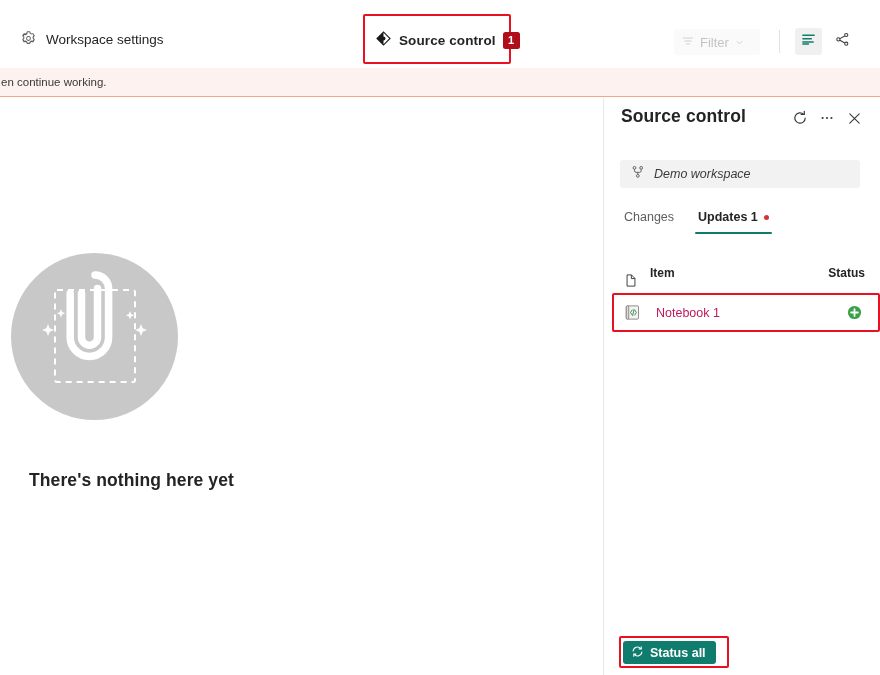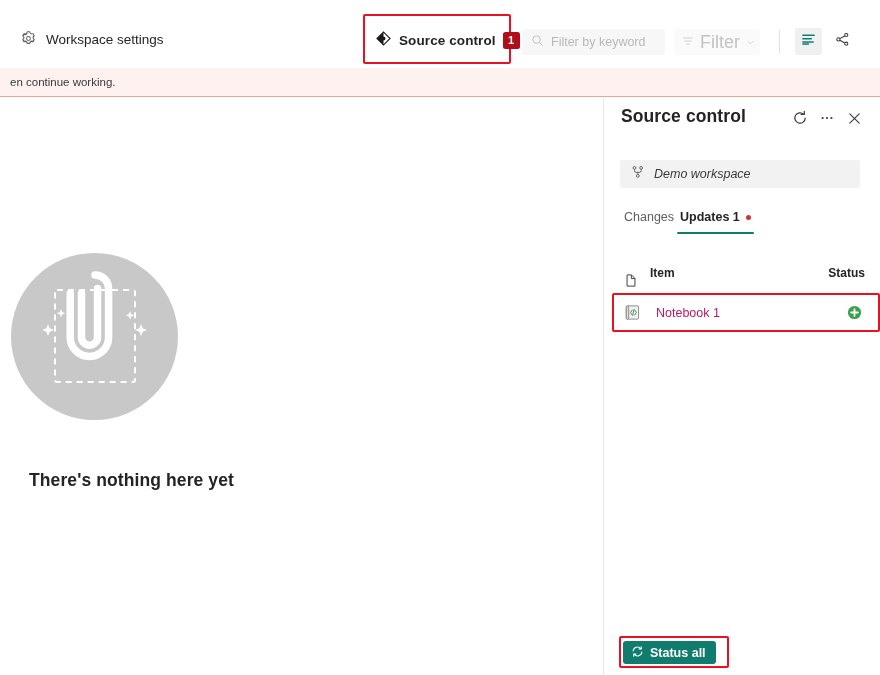--- a/index.html
+++ b/index.html
@@ -90,21 +90,21 @@
   
   .filter-drop {
     position: absolute; left: 674px; top: 29px;
     width: 86px; height: 26px;
     background: #fafafa;
     border-radius: 3px;
     display: flex; align-items: center; gap: 6px;
     padding: 0 8px;
     cursor: pointer;
   }
-  .filter-drop .fd-label { color: #c3c3c3; font-size: 18px; }
+  .filter-drop .fd-label { color: #c3c3c3; font-size: 13px; }
   .chev { width: 9px; height: 9px; flex: none; }
 
   .vdiv {
     position: absolute; left: 779px; top: 30px;
     width: 1px; height: 23px;
     background: #e1e1e1;
   }
 
   .icon-btn {
     position: absolute;
@@ -120,21 +120,21 @@
   
   .banner {
     position: absolute; left: 0; top: 68px;
     width: 880px; height: 29px;
     background: #fdf2ef;
     border-bottom: 1px solid #f0a888;
     display: flex; align-items: center;
   }
   .banner .btxt {
     font-size: 11.5px; color: #3b3a39;
-    padding-left: 10px;
+    padding-left: 1px;
     white-space: nowrap;
   }
 
   
   .main {
     position: absolute; left: 0; top: 98px;
     width: 604px; height: 577px;
     background: #ffffff;
     border-right: 1px solid #e8e8e8;
     overflow: hidden;
@@ -198,21 +198,21 @@
     background: #f2f2f2;
     border-radius: 3px;
     display: flex; align-items: center; gap: 9px;
     padding: 0 11px;
     cursor: pointer;
   }
   .ws-chip .wname { font-size: 12.5px; color: #3b3a39; font-style: italic; }
 
   .tabs {
     position: absolute; left: 16px; top: 110px;
-    display: flex; align-items: flex-start; 
+    display: flex; align-items: flex-start; gap: 18px;
   }
   .tab {
     position: relative;
     padding: 2px 3px 10px 3px;
     font-size: 12.5px;
     color: #605e5c;
     cursor: pointer;
     display: flex; align-items: center; gap: 6px;
   }
   .tab.active { color: #242424; font-weight: 700; }
@@ -318,29 +318,20 @@
         <svg width="17" height="17" viewBox="0 0 20 20">
           <path d="M10 1.4l8.6 8.6-8.6 8.6L1.4 10 10 1.4z" fill="#1b1b1b"></path>
           <path d="M10 3.3L16.7 10 10 16.7V3.3z" fill="#ffffff"></path>
           <circle cx="10" cy="10" r="2.3" fill="#1b1b1b"></circle>
         </svg>
       </span>
       <span class="sc-label">Source control</span>
       <span class="sc-badge">1</span>
     </div>
 
-    <div class="filter-input">
-      <span>
-        <svg class="mag" viewBox="0 0 16 16" fill="none">
-          <circle cx="6.8" cy="6.8" r="4.6" stroke="#c0c0c0" stroke-width="1.2"></circle>
-          <path d="M10.3 10.3L14 14" stroke="#c0c0c0" stroke-width="1.2" stroke-linecap="round"></path>
-        </svg>
-      </span>
-      <span class="ph">Filter by keyword</span>
-    </div>
 
     <div class="filter-drop">
       <span>
         <svg width="12" height="12" viewBox="0 0 16 16">
           <path d="M2 4h12M4 8h8M6 12h4" stroke="#cccccc" stroke-width="1.2" stroke-linecap="round"></path>
         </svg>
       </span>
       <span class="fd-label">Filter</span>
       <span>
         <svg class="chev" viewBox="0 0 12 12">

